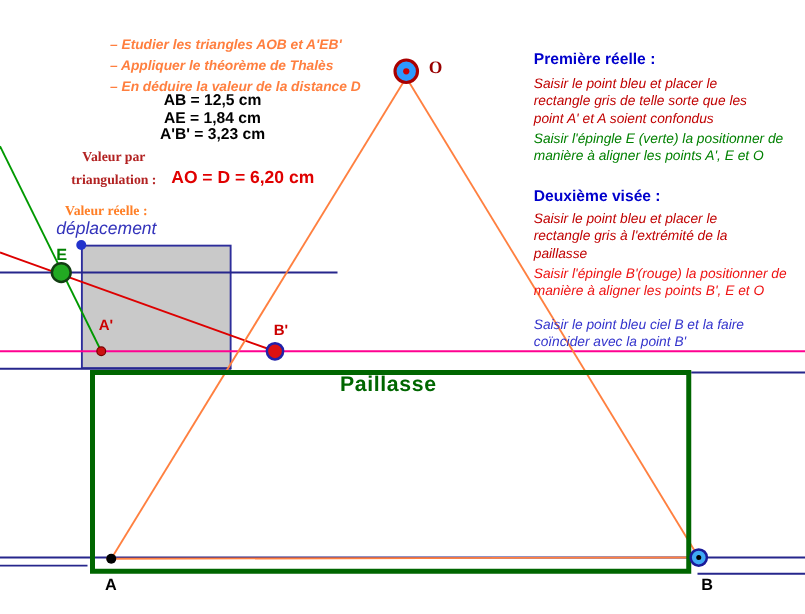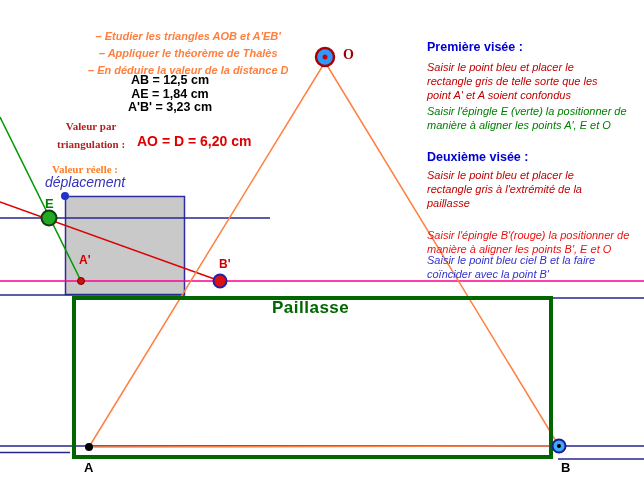--- a/index.html
+++ b/index.html
@@ -5,21 +5,21 @@
   html,body{margin:0;padding:0;background:#fff;}
   .canvas{
     position:relative;width:644px;height:491px;background:#ffffff;
     font-family:"Liberation Sans", sans-serif;overflow:hidden;
   }
   .abs{position:absolute;}
   .pre{white-space:pre-line;}
   svg.layer{position:absolute;left:0;top:0;}
 
   .objectives{left:88px;top:28px;color:#FF7F3F;font-weight:bold;font-style:italic;
-    font-size:11px;line-height:17px;text-align:center;}
+    font-size:11px;line-height:17px;}
   .meas{left:105px;top:74px;width:130px;text-align:center;color:#000;
     font-weight:bold;font-size:12.5px;line-height:13.5px;}
   .val-label{font-family:"Liberation Serif", serif;font-weight:bold;font-size:11px;line-height:18px;text-align:center;}
   .tri-label{left:57px;top:117px;color:#B22222;}
   .tri-value{left:137px;top:133px;color:#E00000;font-weight:bold;font-size:14px;}
   .real-label{left:52px;top:160px;color:#FF7F27;}
   .real-value{left:134px;top:159px;font-weight:bold;font-size:13px;color:#000;}
   .real-value .pfx{color:#FF7F27;}
   .drag-label{left:45px;top:174px;color:#3333BB;font-style:italic;font-size:14px;}
 
@@ -30,21 +30,21 @@
   .lbl-O{left:343px;top:47px;color:#990000;font-size:14px;font-family:"Liberation Serif", serif;}
   .lbl-A{left:84px;top:460px;color:#000;font-size:13px;}
   .lbl-B{left:561px;top:460px;color:#000;font-size:13px;}
   .paillasse-label{left:272px;top:298px;color:#006600;font-weight:bold;font-size:17px;letter-spacing:0.5px;}
 
   .panel{left:427px;top:0;width:215px;}
   .p-head{position:absolute;left:0;color:#0000CC;font-weight:bold;font-size:12.5px;white-space:nowrap;}
   .p-step{position:absolute;left:0;font-style:italic;font-size:11px;line-height:14px;}
   .c-darkred{color:#C00000;}
   .c-green{color:#008000;}
-  .c-brightred{color:#EE1111;margin-top:16px;}
+  .c-brightred{color:#EE1111;}
   .c-blue{color:#3333CC;}
 </style>
 </head>
 <body>
 
 <div class="canvas">
 
   <svg class="layer" width="644" height="491" viewBox="0 0 644 491">
 
     <rect x="65.5" y="196.5" width="119" height="98" fill="#C9C9C9" stroke="#2D2D9B" stroke-width="1.5"></rect>
@@ -100,21 +100,21 @@
   <div class="abs pt-label lbl-E">E</div>
   <div class="abs pt-label lbl-Ap">A'</div>
   <div class="abs pt-label lbl-Bp">B'</div>
   <div class="abs pt-label lbl-O">O</div>
   <div class="abs pt-label lbl-A">A</div>
   <div class="abs pt-label lbl-B">B</div>
 
   <div class="abs paillasse-label">Paillasse</div>
 
   <div class="abs panel">
-    <div class="p-head" style="top:40px">Première visée :</div>
+    <div class="p-head" style="top:40px">Première réelle :</div>
     <div class="p-step c-darkred pre" style="top:60px">Saisir le point bleu et placer le
 rectangle gris de telle sorte que les
 point A' et A soient confondus</div>
     <div class="p-step c-green pre" style="top:104px">Saisir l'épingle E (verte) la positionner de
 manière à aligner les points A', E et O</div>
     <div class="p-head" style="top:150px">Deuxième visée :</div>
     <div class="p-step c-darkred pre" style="top:168px">Saisir le point bleu et placer le
 rectangle gris à l'extrémité de la
 paillasse</div>
     <div class="p-step c-brightred pre" style="top:212px">Saisir l'épingle B'(rouge) la positionner de

